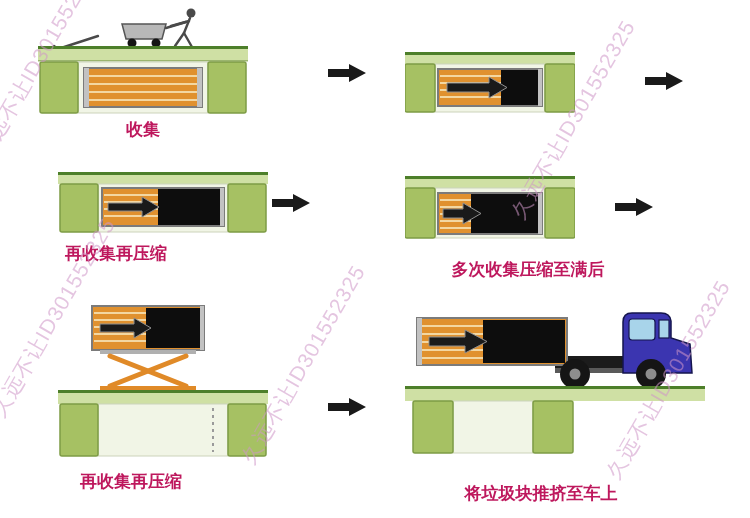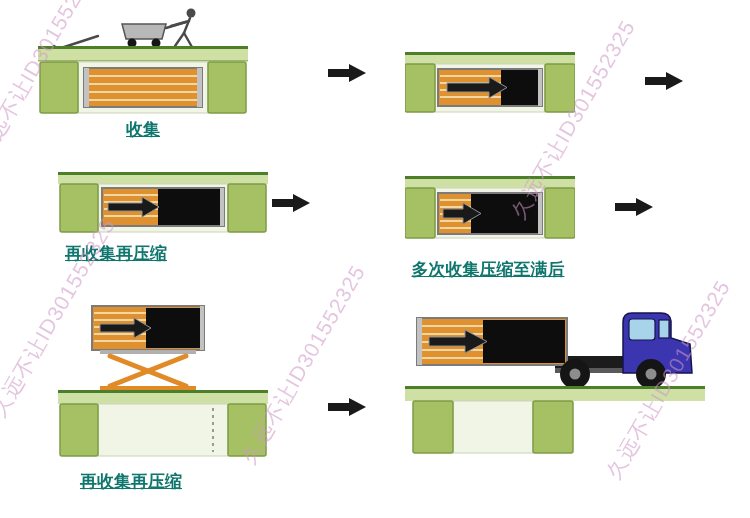--- a/index.html
+++ b/index.html
@@ -2,21 +2,21 @@
 <html style="--slabGreen: #cfe0a4; --slabEdge: #4d7f2a; --pillarGreen: #a6c163; --containerOrange: #e0912f; --wasteBlack: #0d0d0d; --arrowBlack: #1a1a1a; --truckBlue: #3b35b0; --liftOrange: #e08a28; --watermarkPink: #cf96c8;"><head>
 <meta charset="utf-8">
 <style>
   html,body{margin:0;padding:0;}
   body{width:750px;height:518px;background:#ffffff;font-family:"Liberation Sans",sans-serif;position:relative;overflow:hidden;}
   .stage{position:absolute;left:0;top:0;width:750px;height:518px;}
   .wm{position:absolute;color:var(--watermarkPink,#cf96c8);opacity:.55;font-size:21px;letter-spacing:1px;
       white-space:nowrap;transform:rotate(-60deg);transform-origin:0 0;pointer-events:none;z-index:5;}
   .panel{position:absolute;z-index:2;}
   .flow{position:absolute;z-index:2;}
-  .lbl{position:absolute;width:210px;text-align:center;font-weight:700;font-size:17px;color:#0f766e;z-index:3;text-decoration:underline;}
+  .lbl{position:absolute;width:210px;text-align:center;font-weight:700;font-size:17px;color:#be185d;z-index:3;}
   
   .c-slab{fill:var(--slabGreen,#cfe0a4);}
   .c-edge{fill:var(--slabEdge,#4d7f2a);}
   .c-edge2{fill:#9bb56e;}
   .c-pillar{fill:var(--pillarGreen,#a6c163);stroke:#7e9c45;stroke-width:1.5;}
   .c-recess{fill:#f1f5e6;stroke:#ccd3bb;stroke-width:1;}
   .c-cont{fill:var(--containerOrange,#e0912f);stroke:#7b7b7b;stroke-width:2;}
   .c-slat{stroke:#f3d7a2;stroke-width:2;}
   .c-waste{fill:var(--wasteBlack,#0d0d0d);}
   .c-arrow{fill:var(--arrowBlack,#1a1a1a);stroke:#909090;stroke-width:1;}
@@ -153,21 +153,21 @@
         <line class="c-slat" x1="35" y1="31" x2="66" y2="31"></line>
         <line class="c-slat" x1="35" y1="38" x2="66" y2="38"></line>
         <line class="c-slat" x1="35" y1="45" x2="66" y2="45"></line>
         <line class="c-slat" x1="35" y1="52" x2="66" y2="52"></line>
         <rect class="c-waste" x="66" y="18" width="69" height="39"></rect>
         <polygon class="c-arrow" points="38,33 58,33 58,27 76,37.5 58,48 58,42 38,42"></polygon>
         <rect class="c-cap" x="133" y="17" width="4" height="41"></rect>
       </g>
     </svg>
   </div>
-  <div class="lbl" style="left:383px;top:258px">多次收集压缩至满后</div>
+  <div class="lbl" style="left:423px;top:258px">多次收集压缩至满后</div>
 
   <div class="flow" style="left:615px;top:198px">
     <svg width="38" height="18" viewBox="0 0 38 18">
         <polygon class="c-flow" points="0,5 21,5 21,0 38,9 21,18 21,13 0,13"></polygon>
       </svg>
   </div>
 
   <div class="panel" style="left:58px;top:302px;width:210px;height:158px">
     <svg width="210" height="158" viewBox="0 0 210 158">
       <g>
@@ -227,14 +227,15 @@
       <circle class="c-hub" cx="170" cy="74" r="5.5"></circle>
       <circle class="c-wheel" cx="246" cy="74" r="15"></circle>
       <circle class="c-hub" cx="246" cy="74" r="5.5"></circle>
       <rect class="c-edge" x="0" y="86" width="300" height="3"></rect>
       <rect class="c-slab" x="0" y="89" width="300" height="12"></rect>
       <rect class="c-recess" x="48" y="101" width="80" height="52"></rect>
       <rect class="c-pillar" x="8" y="101" width="40" height="52" rx="2"></rect>
       <rect class="c-pillar" x="128" y="101" width="40" height="52" rx="2"></rect>
     </svg>
   </div>
+  <div class="lbl" style="left:431px;top:482px;width:220px">将垃圾块推挤至车上</div>
 
 </div>
 
 </body></html>

